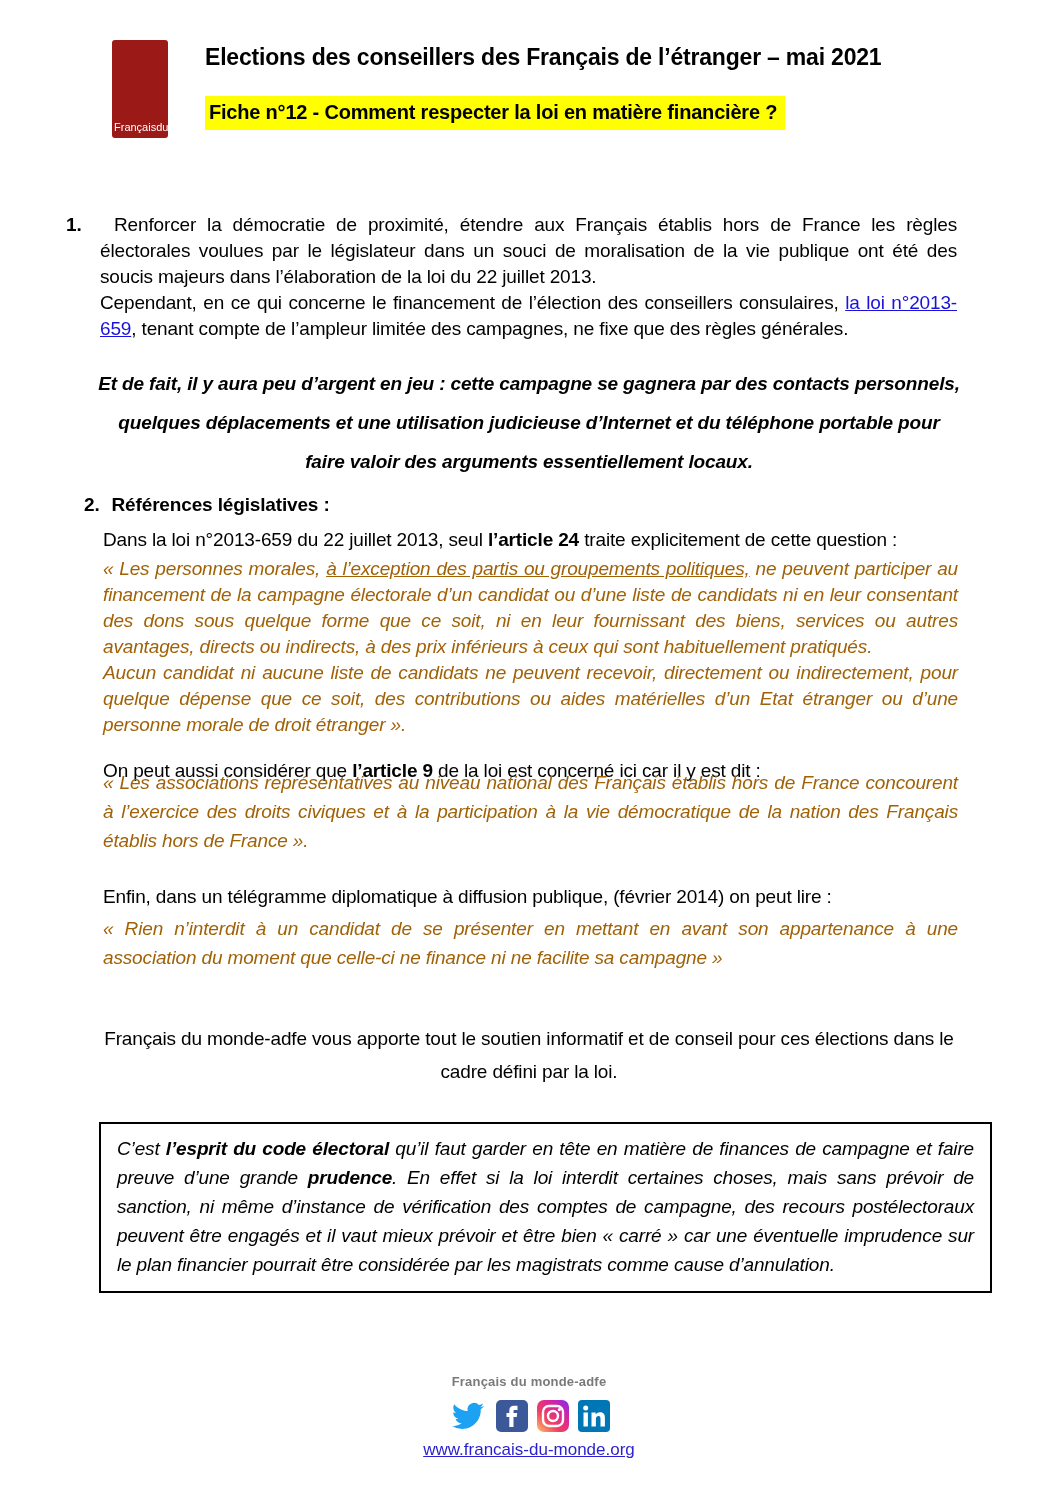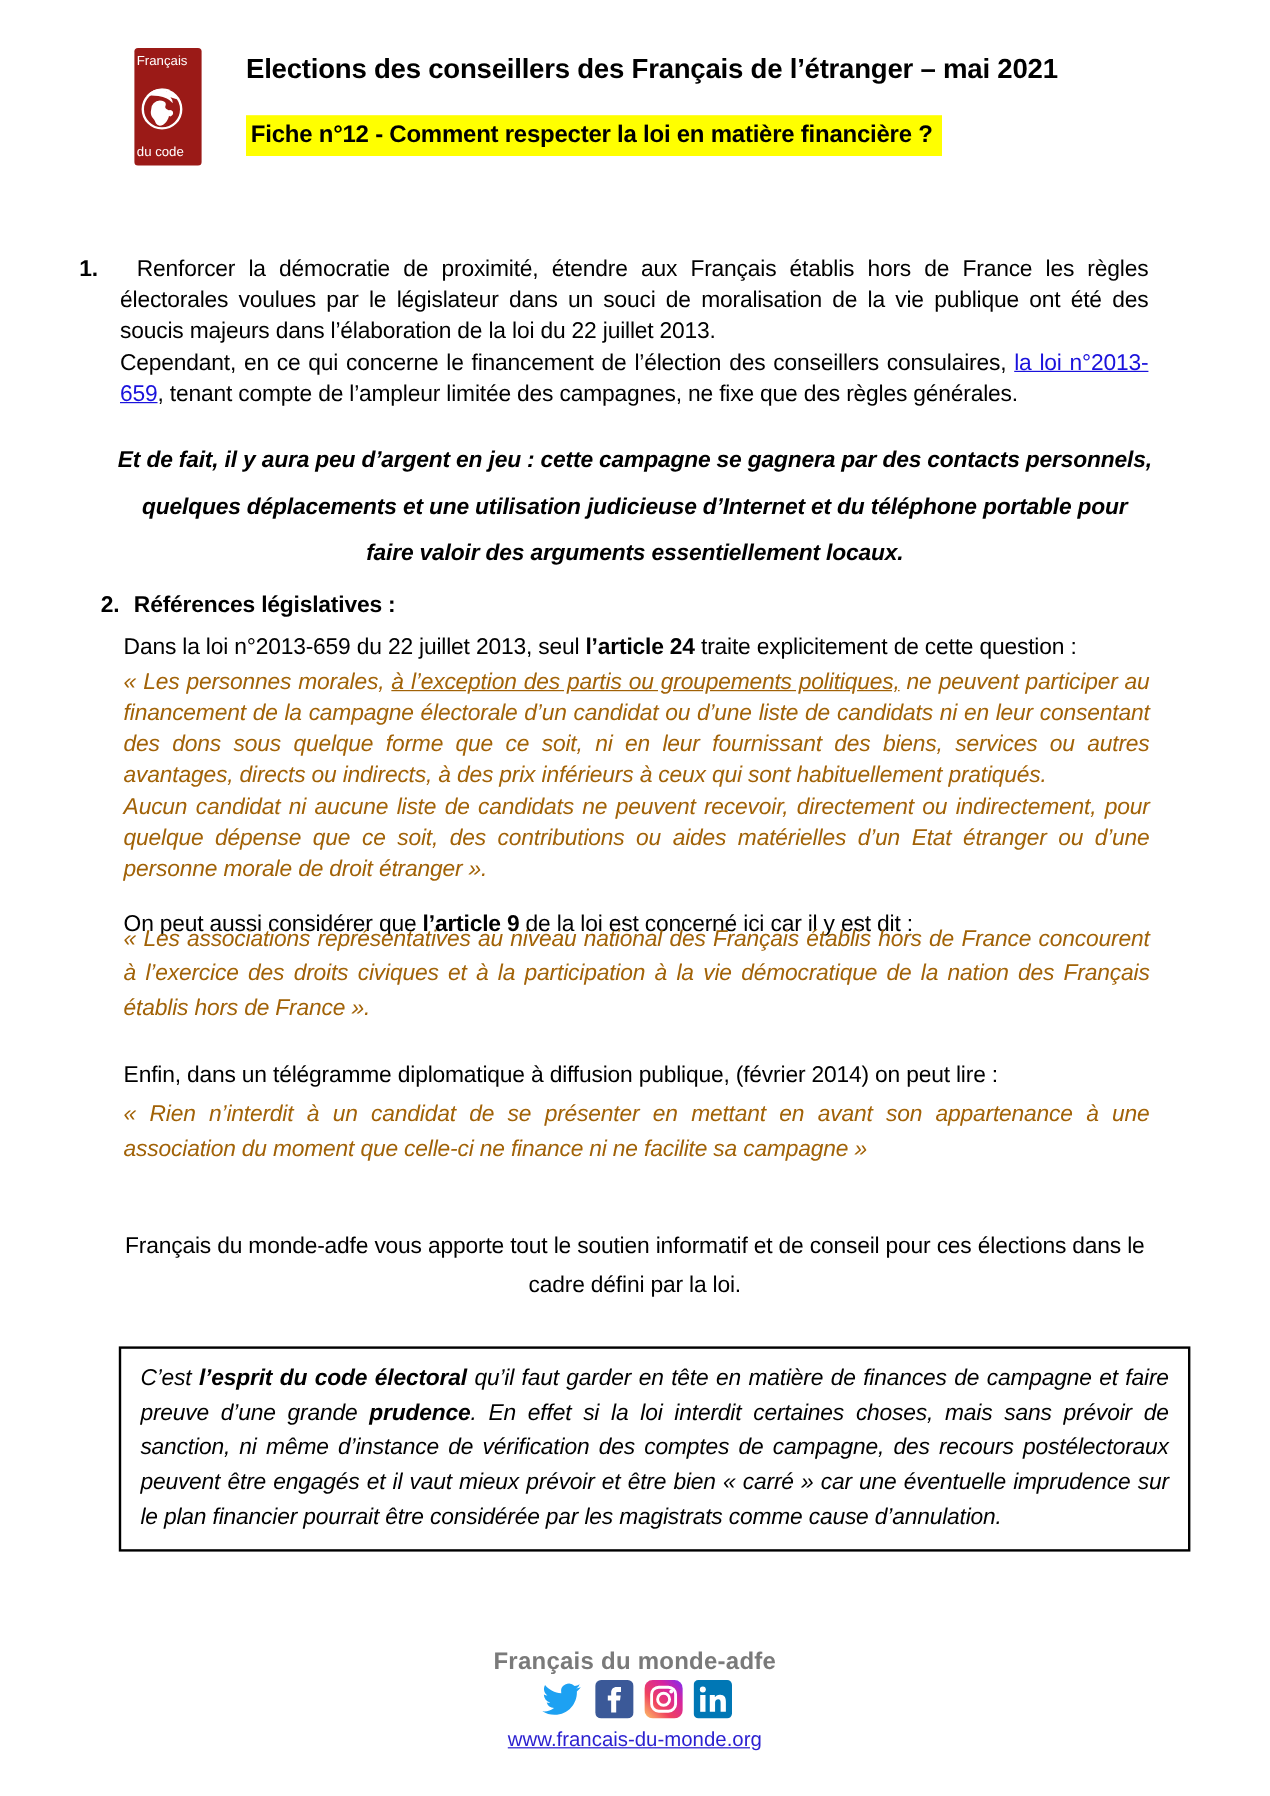--- a/index.html
+++ b/index.html
@@ -8,21 +8,21 @@
     width:1058px;height:1497px;
     background:#ffffff;
     font-family:"Liberation Sans", sans-serif;
     color:#000;
     overflow:hidden;
   }
   
   .logo{
     position:absolute;left:112px;top:40px;width:56px;height:98px;
     background:#9b1a17;border-radius:3px;
-    display:flex;flex-direction:column;align-items:flex-start;justify-content:space-between;
+    display:flex;flex-direction:row;align-items:flex-end;justify-content:space-between;
     padding:5px 2px;box-sizing:border-box;color:#fff;
   }
   .logo-line{font-size:11px;line-height:12px;white-space:nowrap;}
   .title{
     position:absolute;left:205px;top:44px;margin:0;width:760px;
     font-size:23px;font-weight:bold;letter-spacing:-0.2px;
   }
   .subtitle-wrap{position:absolute;left:205px;top:96px;}
   .subtitle{
     background:#ffff00;font-size:20px;font-weight:bold;
@@ -46,21 +46,21 @@
   .h2{font-weight:bold;font-size:19px;}
   .lawbox{
     border:2px solid #000;
     font-style:italic;line-height:29px;
     padding:10px 16px 12px 16px;
     box-sizing:content-box;
   }
   
   .f-label{
     position:absolute;top:1374px;left:0;width:100%;text-align:center;
-    color:#7a7a7a;font-weight:bold;font-size:20px;letter-spacing:0.2px;
+    color:#7a7a7a;font-weight:bold;font-size:13px;letter-spacing:0.2px;
   }
   .f-icons{
     position:absolute;top:1400px;left:0;width:100%;
     display:flex;justify-content:center;align-items:center;gap:9px;
   }
   .f-icons svg{display:block;cursor:pointer;}
   .f-url{
     position:absolute;top:1440px;left:0;width:100%;text-align:center;
     font-size:17px;
   }

